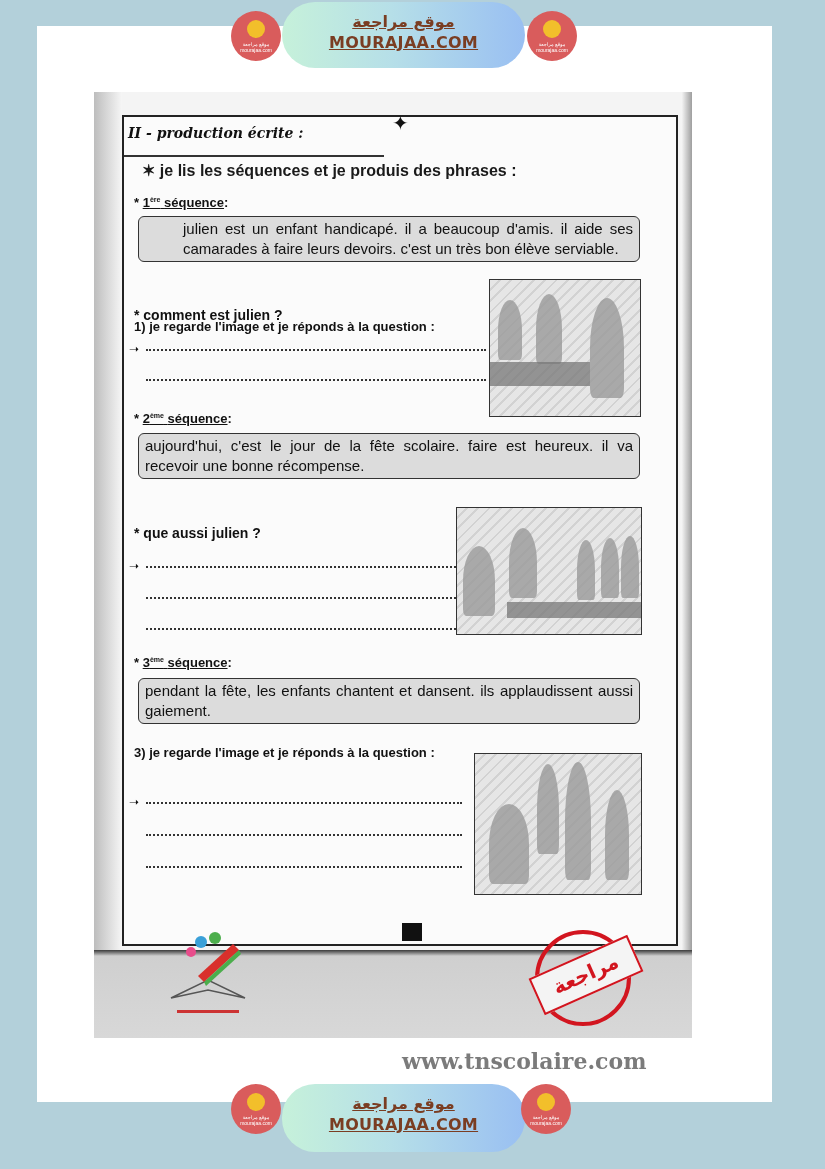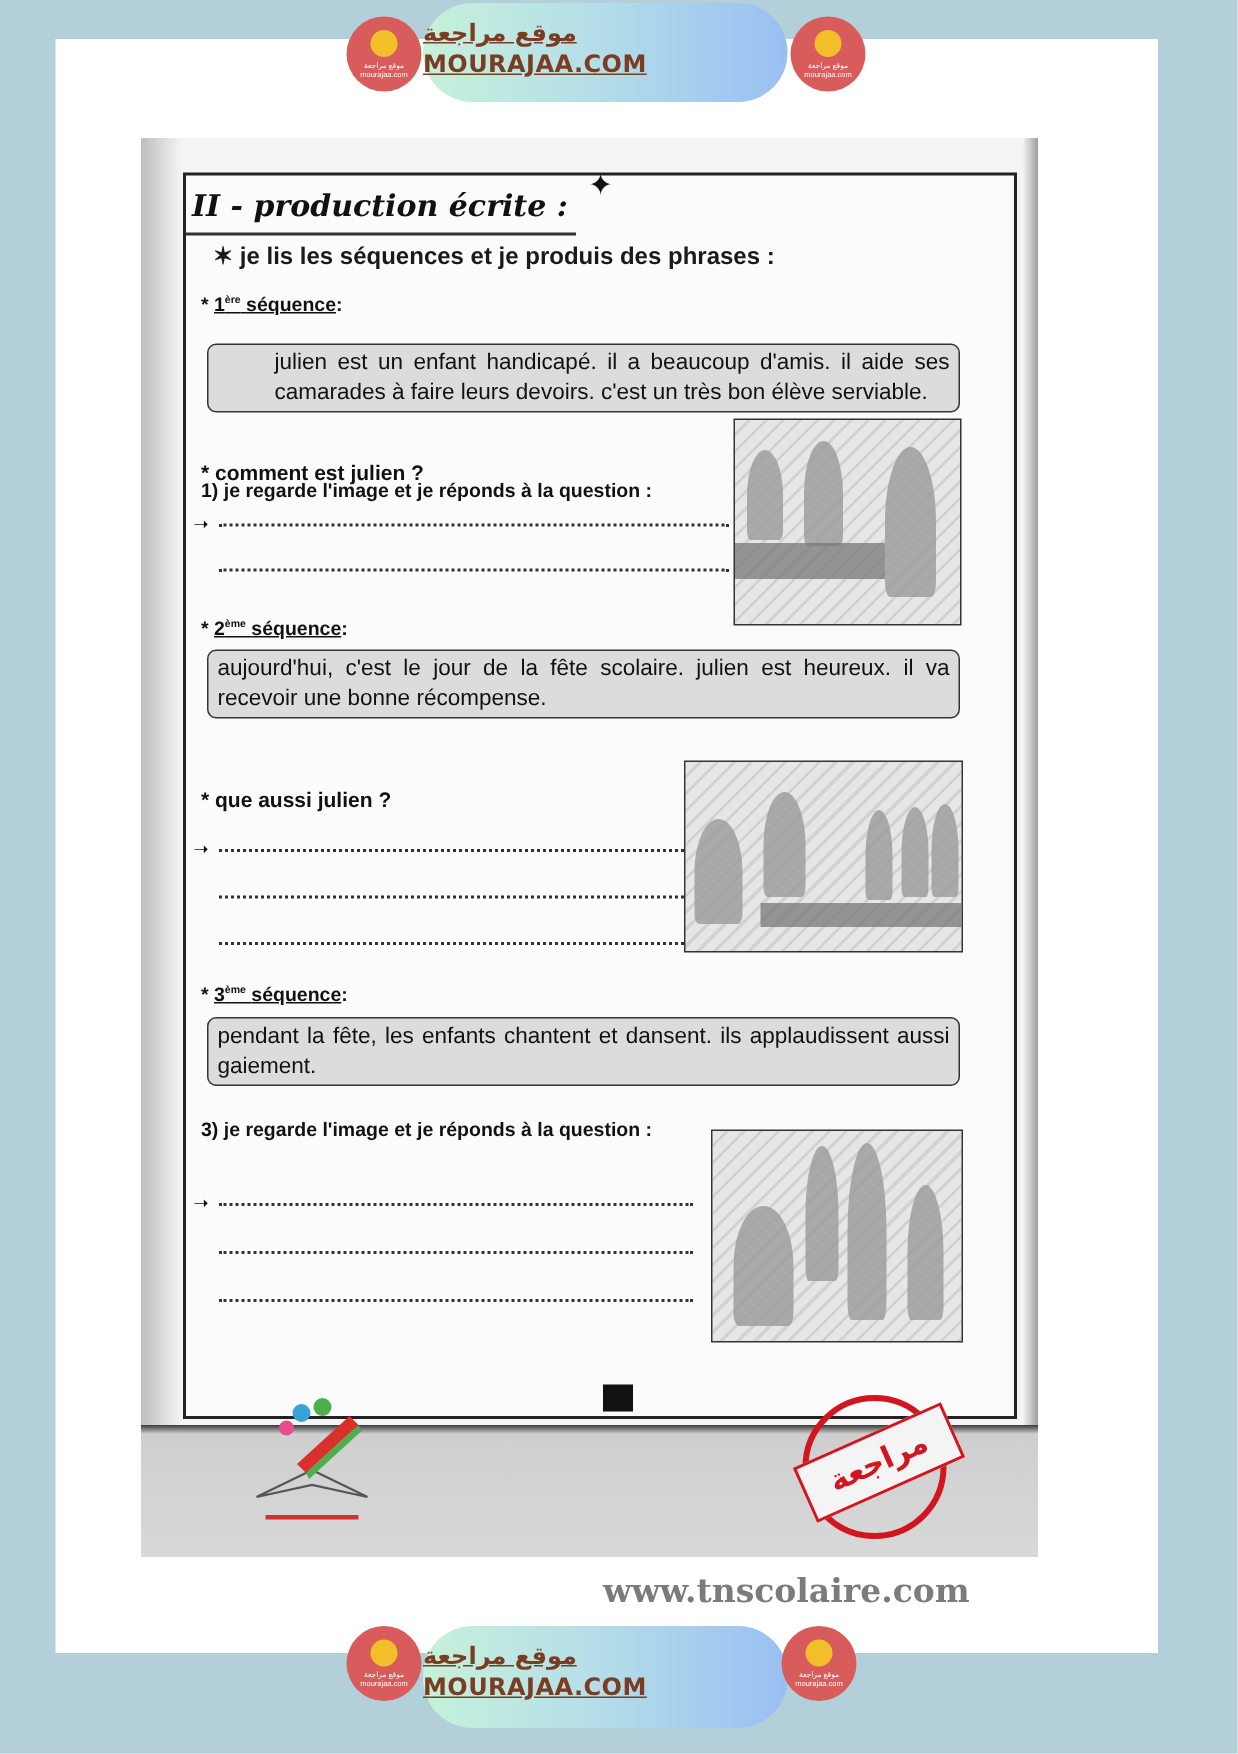--- a/index.html
+++ b/index.html
@@ -10,21 +10,21 @@
   }
   .page {
     position:absolute; left:37px; top:26px; width:735px; height:1076px;
     background:#ffffff;
   }
   
   .banner {
     position:absolute; left:282px; width:243px; height:66px;
     border-radius:33px;
     background:linear-gradient(90deg,#c6f1da 0%,#b6dfe8 45%,#99bff2 100%);
-    text-align:left; color:#7a3d22; font-weight:bold;
+    text-align:center; color:#7a3d22; font-weight:bold;
   }
   .banner .ar { font-family:"DejaVu Sans", sans-serif; font-size:16px; padding-top:10px; text-decoration:underline; line-height:20px; }
   .banner .en { font-family:"DejaVu Sans", sans-serif; font-size:16px; text-decoration:underline; line-height:22px; letter-spacing:0.3px; }
   .badge {
     position:absolute; width:50px; height:50px; border-radius:50%;
     background:#d95c5c; text-align:center;
   }
   .badge .dot { position:absolute; left:16px; top:9px; width:18px; height:18px; border-radius:50%; background:#f2bf2b; }
   .badge .tiny { position:absolute; left:0; right:0; top:30px; font-size:5px; color:#fff; line-height:6px; }
 
@@ -39,21 +39,21 @@
   .frame {
     position:absolute; left:28px; top:23px; width:556px; height:831px;
     border:2px solid #222; box-sizing:border-box; background:#fbfbfb;
   }
   .title-bar {
     position:absolute; left:0; top:8px; width:260px; height:30px;
     border-bottom:2px solid #333;
   }
   .title {
     position:absolute; left:4px; top:8px; font-family:"DejaVu Serif", serif;
-    font-style:italic; font-weight:bold; font-size:20px; color:#111;
+    font-style:italic; font-weight:bold; font-size:14px; color:#111;
   }
   .instruction { position:absolute; left:18px; top:44px; font-size:16px; font-weight:bold; color:#1a1a1a; }
   .seq-label { position:absolute; left:10px; font-size:13px; font-weight:bold; color:#111; }
   .seq-label u { text-decoration:underline; }
   .seq-label sup { font-size:7px; }
   .seq-box {
     position:absolute; left:14px; width:502px; border:1.5px solid #333;
     border-radius:6px; background:#dcdcdc; padding:2px 6px; box-sizing:border-box;
     font-size:15px; line-height:20px; color:#111; text-align:justify;
   }
@@ -114,37 +114,37 @@
     <div class="star" style="left:268px;top:-6px;">✦</div>
     <div class="title-bar"></div>
     <div class="title">II - production écrite :</div>
     <div class="instruction">
       <span>✶ </span><span>je lis les séquences et je produis des phrases :</span>
     </div>
 
     <div class="seq-label" style="top:78px;">
       * <u><span>1</span><sup>ère</sup> <span>séquence</span></u>:
     </div>
-    <div class="seq-box" style="top:112px;padding-left:44px;">julien est un enfant handicapé. il a beaucoup d'amis. il aide ses camarades à faire leurs devoirs. c'est un très bon élève serviable.</div>
+    <div class="seq-box" style="top:99px;padding-left:44px;">julien est un enfant handicapé. il a beaucoup d'amis. il aide ses camarades à faire leurs devoirs. c'est un très bon élève serviable.</div>
     <div class="question" style="top:158px;">1) je regarde l'image et je réponds à la question :</div>
     <div class="sub-q" style="top:190px;">* comment est julien ?</div>
     <div class="arrow" style="top:227px;">➝</div>
     <div class="dots" style="top:232px;width:340px;"></div>
     <div class="dots" style="top:262px;width:340px;"></div>
     <div class="illus" style="left:365px;top:162px;width:152px;height:138px;">
       <div class="fig" style="left:8px;top:20px;width:24px;height:60px;"></div>
       <div class="fig" style="left:46px;top:14px;width:26px;height:70px;"></div>
       <div class="fig" style="left:100px;top:18px;width:34px;height:100px;"></div>
       <div class="table" style="left:0;top:82px;width:100px;height:24px;"></div>
     </div>
 
     <div class="seq-label" style="top:294px;">
       * <u><span>2</span><sup>ème</sup> <span>séquence</span></u>:
     </div>
-    <div class="seq-box" style="top:316px;">aujourd'hui, c'est le jour de la fête scolaire. julien est heureux. il va recevoir une bonne récompense.</div>
+    <div class="seq-box" style="top:316px;">aujourd'hui, c'est le jour de la fête scolaire. faire est heureux. il va recevoir une bonne récompense.</div>
     <div class="sub-q" style="top:408px;">* que aussi julien ?</div>
     <div class="arrow" style="top:444px;">➝</div>
     <div class="dots" style="top:449px;width:310px;"></div>
     <div class="dots" style="top:480px;width:310px;"></div>
     <div class="dots" style="top:511px;width:310px;"></div>
     <div class="illus" style="left:332px;top:390px;width:186px;height:128px;">
       <div class="fig" style="left:6px;top:38px;width:32px;height:70px;"></div>
       <div class="fig" style="left:52px;top:20px;width:28px;height:70px;"></div>
       <div class="fig" style="left:120px;top:32px;width:18px;height:60px;"></div>
       <div class="fig" style="left:144px;top:30px;width:18px;height:60px;"></div>

